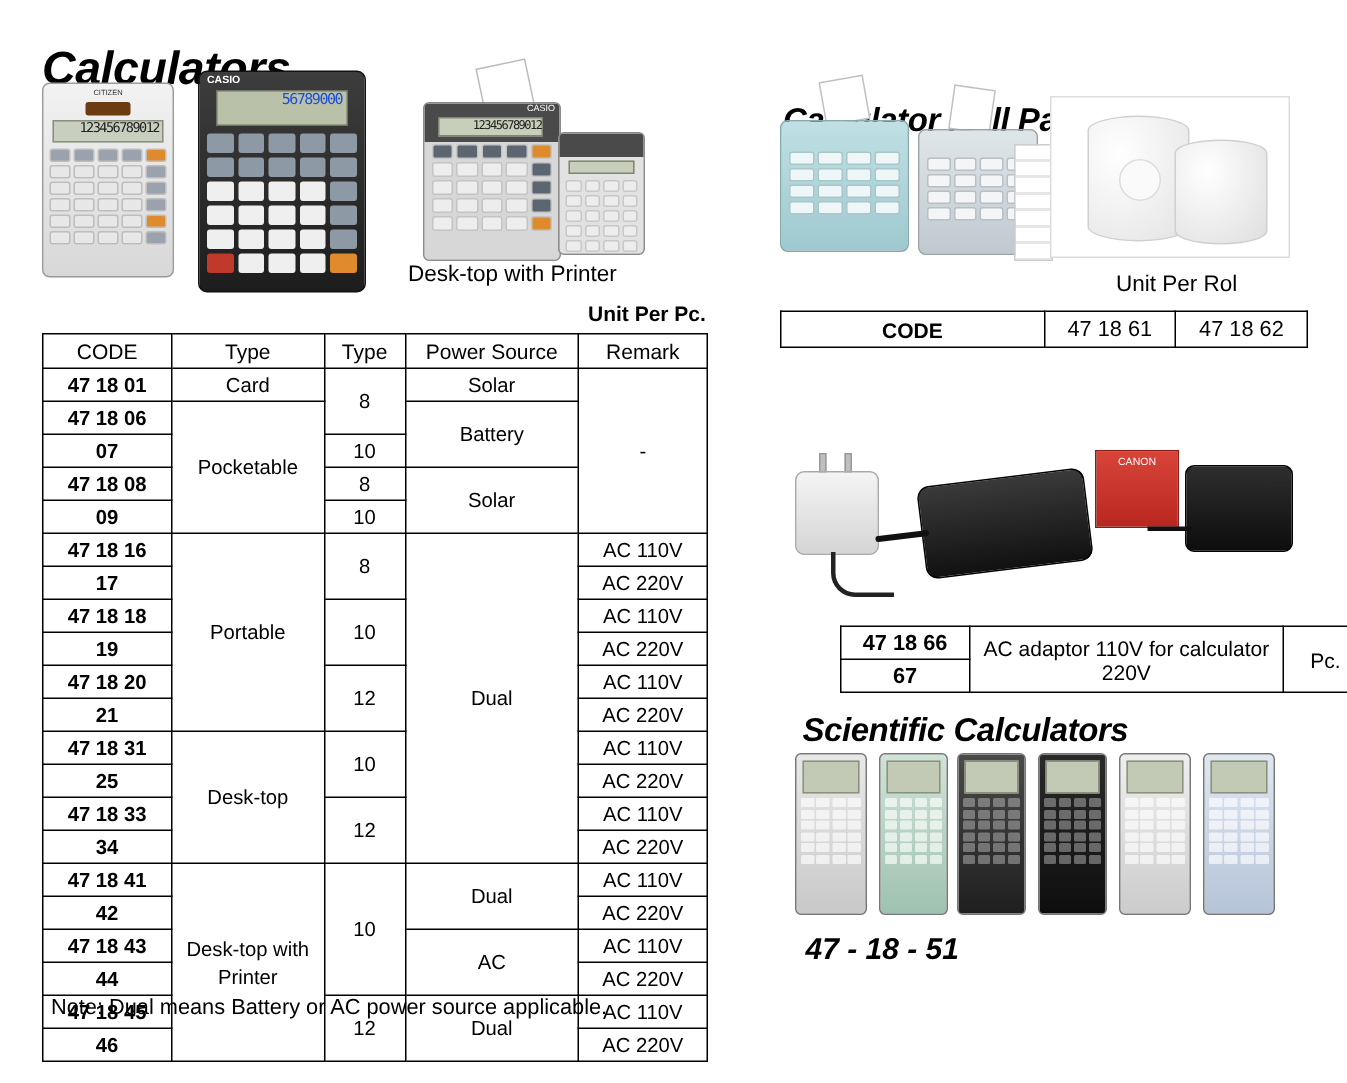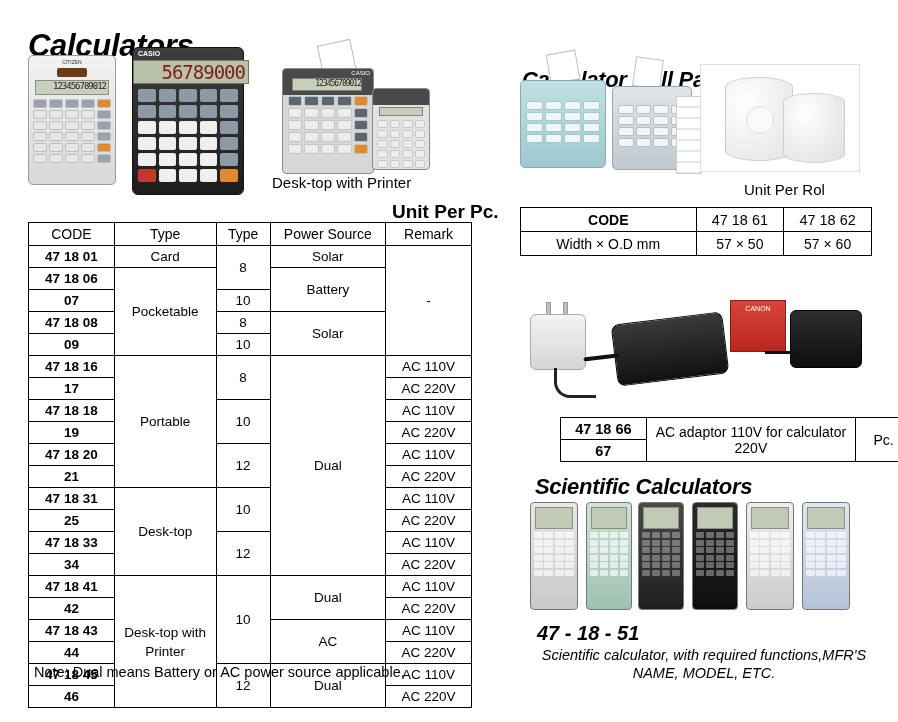--- a/index.html
+++ b/index.html
@@ -40,21 +40,21 @@
 
   
   #main-table { position:absolute; left:28px; top:222px; width:444px; }
   #main-table td, #main-table th { height: 21px; line-height: 19px; }
   #main-table .code { font-weight: bold; font-size: 13.5px; }
   #main-table .hdr { height: 23px; font-size: 14px; }
   .note {
     position:absolute; left:34px; top:664px;
     font-size: 14.5px;
   }
-  #unit-per-pc { position:absolute; left:392px; top:201px; font-weight:bold; font-size:19px; }
+  #unit-per-pc { position:absolute; left:392px; top:201px; font-weight:bold; font-size:14px; }
   #unit-per-rol { position:absolute; left:744px; top:181px; font-size:15px; }
 
   
   #roll-table { position:absolute; left:520px; top:207px; width:352px; }
   #roll-table td { height: 24px; font-size: 14px; }
   #roll-table .code-h { font-weight:bold; }
   #roll-table .codecell { font-weight:normal; font-size:14.5px; }
 
   
   #ac-table { position:absolute; left:520px; top:417px; width:352px;margin-left:40px; }
@@ -90,22 +90,22 @@
   #calc-citizen .keys { display:grid; grid-template-columns:repeat(5,1fr); gap:2px; padding:4px; }
   #calc-citizen .keys i { display:block; height:9px; background:#e7e7e7; border:1px solid #bdbdbd; border-radius:2px; }
   #calc-citizen .keys i.dk { background:#9aa3ad; }
   #calc-citizen .keys i.or { background:#e08a2e; }
 
   
   #calc-casio { left:132px; top:47px; width:112px; height:148px;
       background:linear-gradient(180deg,#3d3d3d,#1d1d1d);
       border:1px solid #111; border-radius:6px; }
   #calc-casio .brand { color:#fff; font-size:7px; text-align:left; padding:2px 0 0 5px; font-weight:bold;}
-  #calc-casio .lcd { width:116px;height:24px;margin:3px auto 0;background:#b9c2a8;border:1px solid #6f7564;
-      font-family:"DejaVu Sans Mono",monospace;font-size:19px;text-align:right;color:#7f1d1d;letter-spacing:-1px;padding-right:3px;}
+  #calc-casio .lcd { width:88px;height:24px;margin:3px auto 0;background:#b9c2a8;border:1px solid #6f7564;
+      font-family:"DejaVu Sans Mono",monospace;font-size:10px;text-align:right;color:#1d4ed8;letter-spacing:-1px;padding-right:3px;}
   #calc-casio .keys { display:grid; grid-template-columns:repeat(5,1fr); gap:3px; padding:5px; }
   #calc-casio .keys i { display:block;height:13px;background:#efefef;border-radius:2px;}
   #calc-casio .keys i.gr { background:#8d9aa6; }
   #calc-casio .keys i.rd { background:#c0392b; }
   #calc-casio .keys i.or { background:#e08a2e; }
 
   
   #calc-printer { left:282px; top:46px; width:92px; height:128px; }
   #calc-printer .paper { position:absolute; left:38px; top:-4px; width:34px;height:34px;
       background:#fff;border:1px solid #bbb; transform:rotate(-12deg); }
@@ -523,25 +523,20 @@
         <col style="width:176px">
         <col style="width:88px">
         <col style="width:88px">
       </colgroup>
     <tbody>
         <tr>
       <td class="code-h">CODE</td>
       <td class="codecell">47 18 61</td>
       <td class="codecell">47 18 62</td>
     </tr>
-    <tr>
-      <td>Width × O.D mm</td>
-      <td>57 × 50</td>
-      <td>57 × 60</td>
-    </tr>
   </tbody>
     </table>
 
 
   <div class="imgbox" id="ac-plug">
     <div class="pins">
         <span></span>
         <span></span>
       </div>
     <div class="b"></div>
@@ -742,15 +737,14 @@
         <i></i>
         <i></i>
         <i></i>
         <i></i>
         <i></i>
         <i></i>
     </div>
   </div>
 
   <div id="sci-code">47 - 18 - 51</div>
-  <div id="sci-desc">Scientific calculator, with required functions,MFR'S NAME, MODEL, ETC.</div>
 
 </div>
 
 </body></html>

